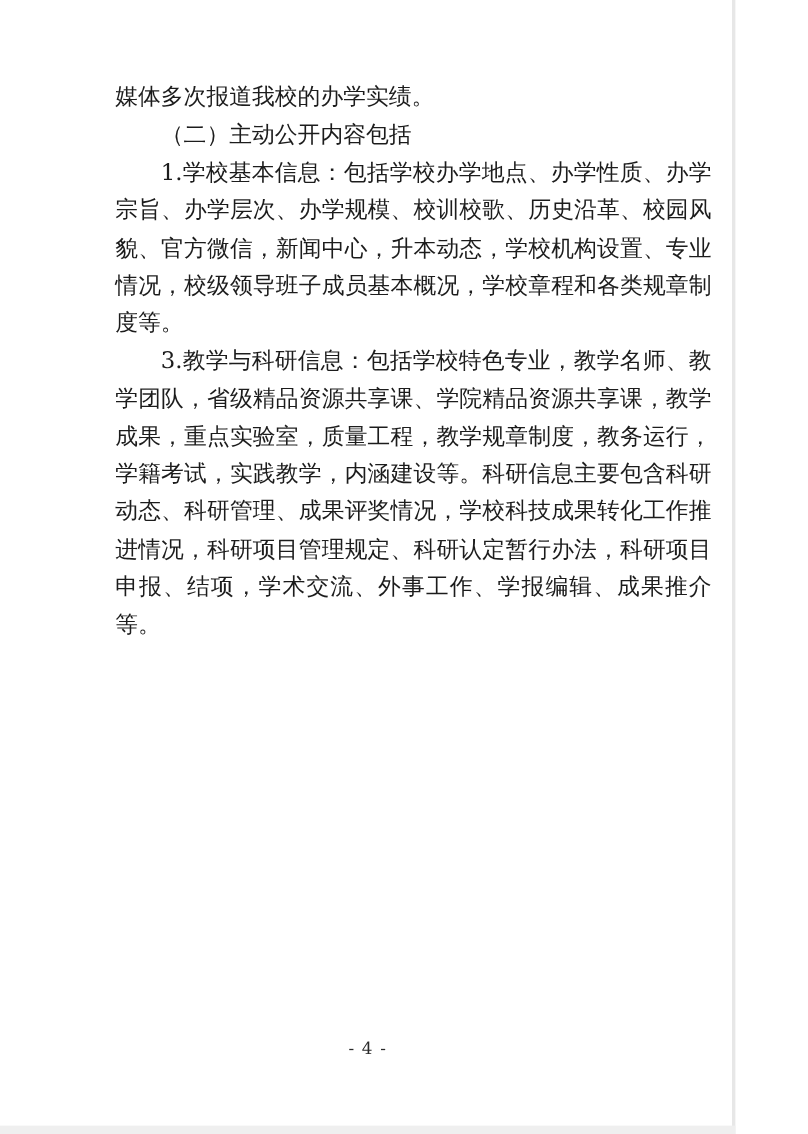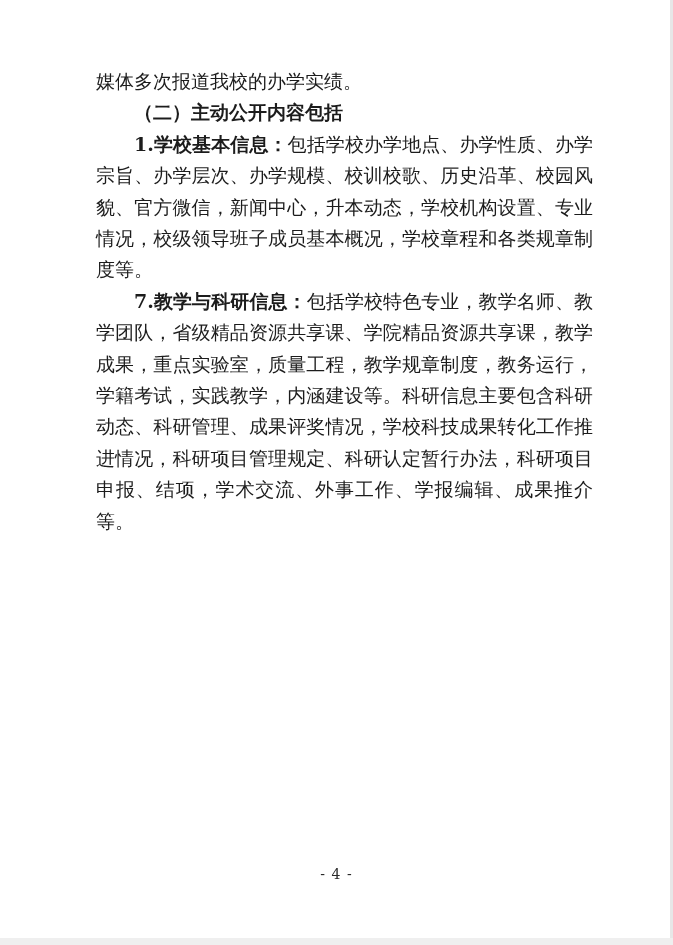--- a/index.html
+++ b/index.html
@@ -2,21 +2,21 @@
 <html><head>
 <meta charset="utf-8">
 <style>
   html, body {
     margin: 0;
     padding: 0;
     background: #ffffff;
   }
   #page {
     position: relative;
-    width: 673px;
+    width: 613px;
     height: 945px;
     background: #ffffff;
     overflow: hidden;
     font-family: "DejaVu Serif", "Liberation Serif", serif;
     color: #1c1c1c;
   }
   
   #edge-right {
     position: absolute;
     top: 0; right: 0;
@@ -41,21 +41,21 @@
     line-height: 31.4px;
     text-align: justify;
     text-justify: inter-ideograph;
     letter-spacing: 0px;
     word-break: break-all;
   }
   .para.indent {
     text-indent: 2em;
   }
   .seg-bold {
-    font-weight: 700;
+    font-weight: 400;
   }
   #page-footer {
     position: absolute;
     left: 0;
     top: 866px;
     width: 100%;
     text-align: center;
     font-size: 14px;
     letter-spacing: 1px;
     color: #2a2a2a;
@@ -65,17 +65,17 @@
 <body>
 
 <div id="page">
   <div id="edge-right"></div>
   <div id="edge-bottom"></div>
 
   <div id="doc-body">
       <p class="para"><span class="seg-normal">媒体多次报道我校的办学实绩。</span></p>
       <p class="para indent"><span class="seg-bold">（二）主动公开内容包括</span></p>
       <p class="para indent"><span class="seg-bold">1.学校基本信息：</span><span class="seg-normal">包括学校办学地点、办学性质、办学宗旨、办学层次、办学规模、校训校歌、历史沿革、校园风貌、官方微信，新闻中心，升本动态，学校机构设置、专业情况，校级领导班子成员基本概况，学校章程和各类规章制度等。</span></p>
-      <p class="para indent"><span class="seg-bold">7.教学与科研信息：</span><span class="seg-normal">包括学校特色专业，教学名师、教学团队，省级精品资源共享课、学院精品资源共享课，教学成果，重点实验室，质量工程，教学规章制度，教务运行，学籍考试，实践教学，内涵建设等。科研信息主要包含科研动态、科研管理、成果评奖情况，学校科技成果转化工作推进情况，科研项目管理规定、科研认定暂行办法，科研项目申报、结项，学术交流、外事工作、学报编辑、成果推介等。</span></p>
+      <p class="para indent"><span class="seg-bold">3.教学与科研信息：</span><span class="seg-normal">包括学校特色专业，教学名师、教学团队，省级精品资源共享课、学院精品资源共享课，教学成果，重点实验室，质量工程，教学规章制度，教务运行，学籍考试，实践教学，内涵建设等。科研信息主要包含科研动态、科研管理、成果评奖情况，学校科技成果转化工作推进情况，科研项目管理规定、科研认定暂行办法，科研项目申报、结项，学术交流、外事工作、学报编辑、成果推介等。</span></p>
     </div>
 
   <div id="page-footer">- 4 -</div>
 </div>
 
 </body></html>

